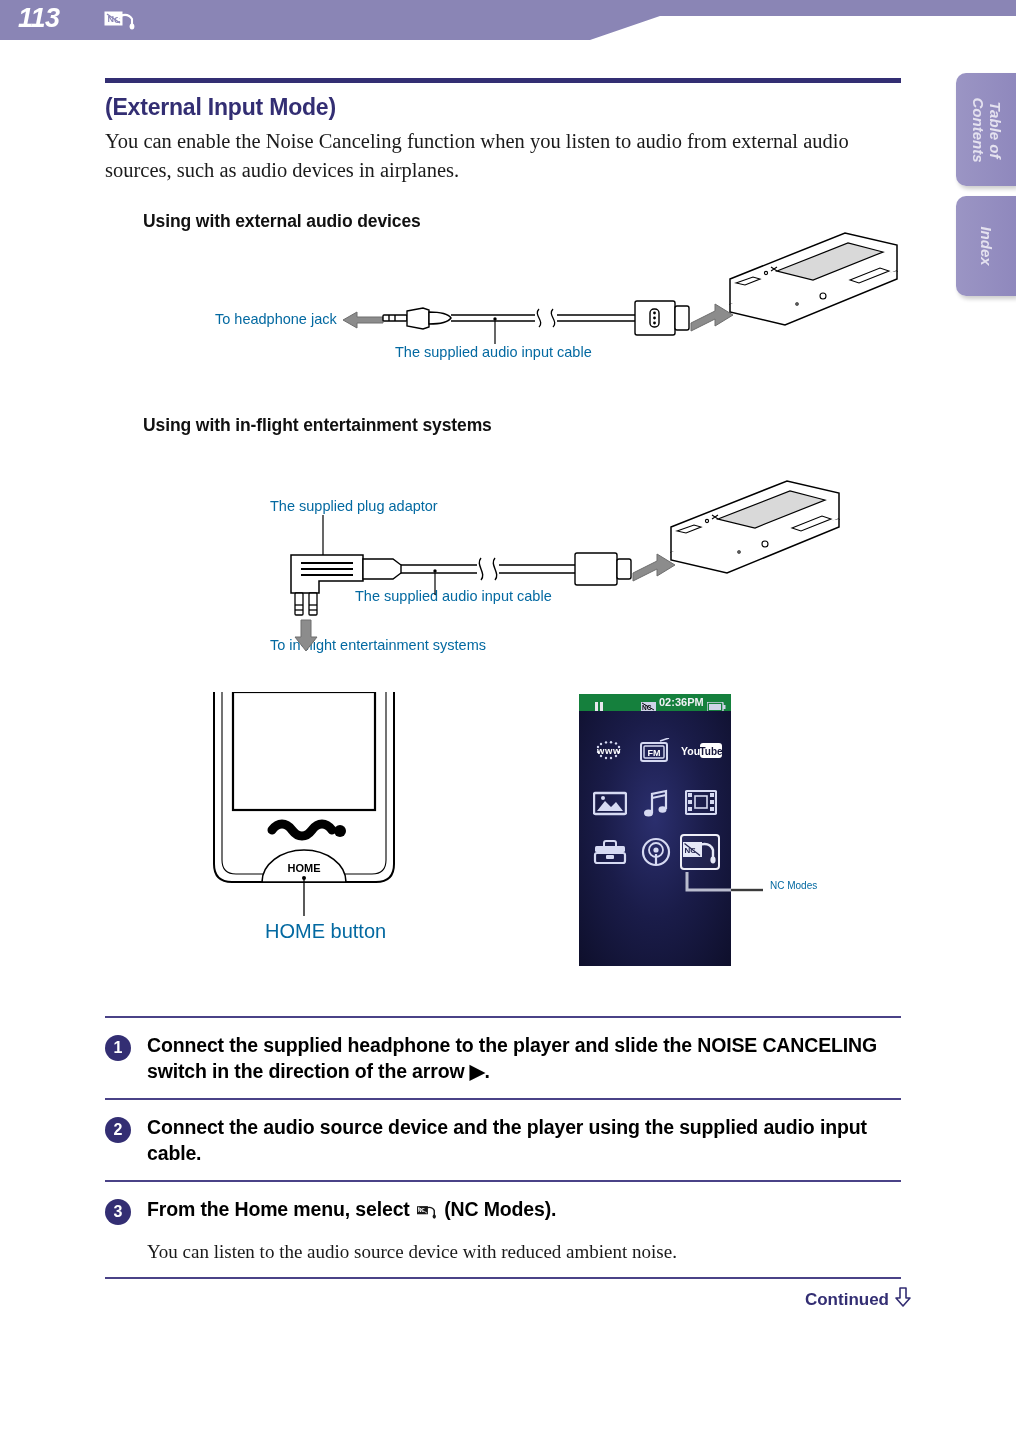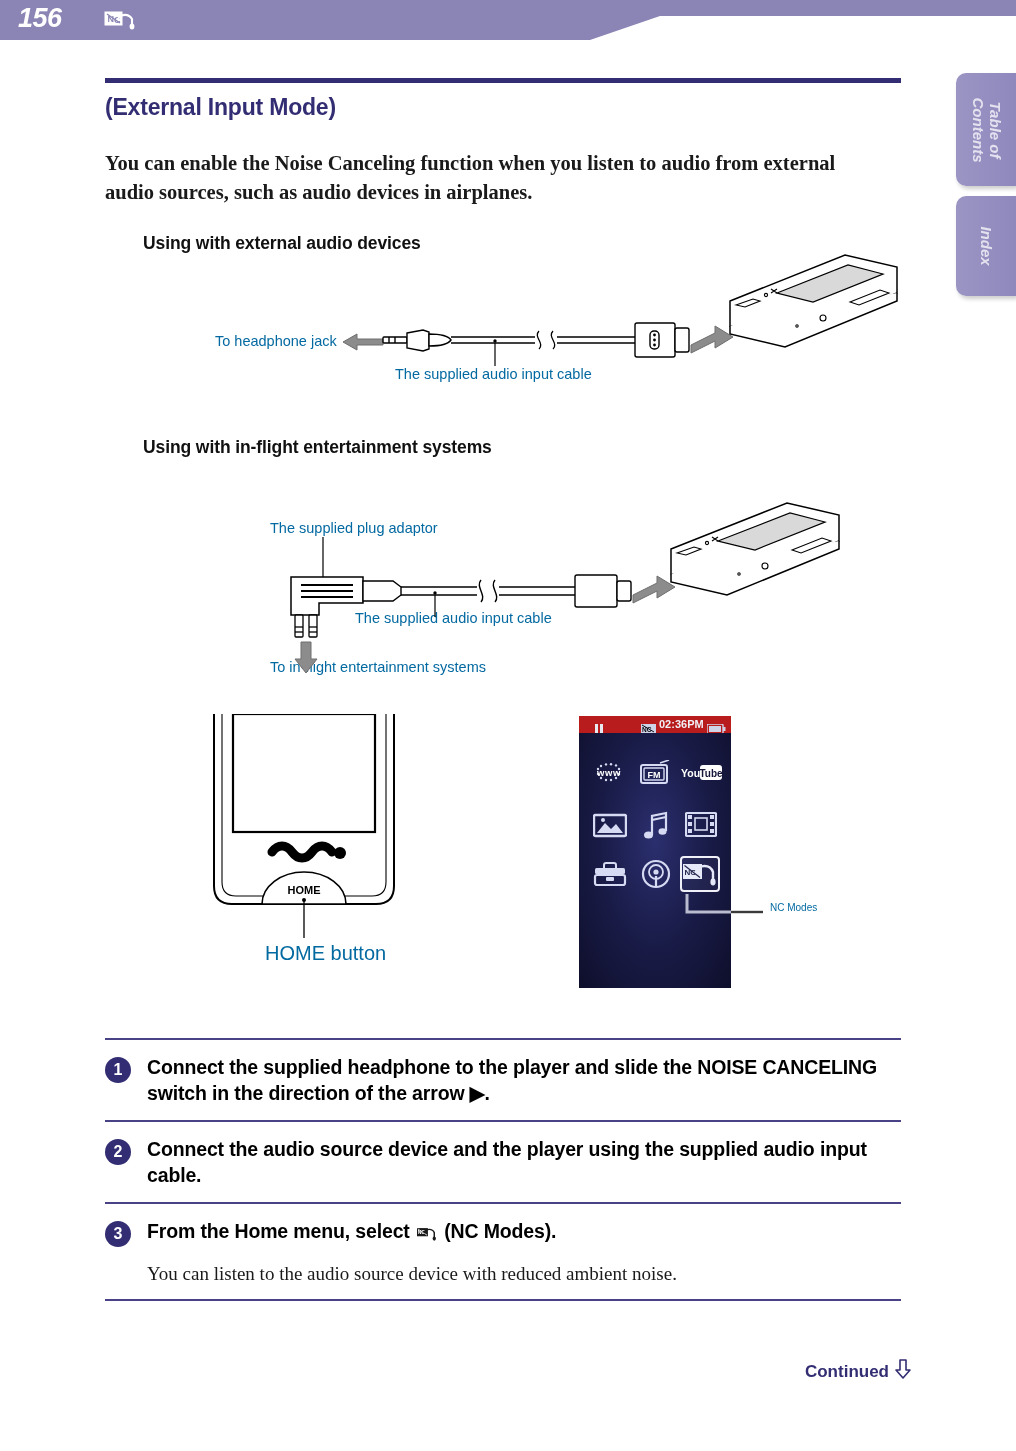--- a/index.html
+++ b/index.html
@@ -58,23 +58,23 @@
 
   #title-rule { width:796px; height:5px; background:#332e73; margin-bottom:11px; }
   h1#doc-title {
     margin:0; color:#332e73;
     font-size:29px; font-weight:bold; line-height:1.16;
     letter-spacing:-0.2px;
   }
   h1#doc-title .line2 { display:block; font-size:23px; margin-top:9px; }
 
   p#intro {
-    margin:28px 0 0 0; width:770px;
+    margin:6px 0 0 0; width:770px;
     font-family:"Liberation Serif", serif;
-    font-size:20.5px; line-height:1.42; color:#1a1a1a;font-weight:bold;
+    font-size:20.5px; line-height:1.42; color:#1a1a1a;
   }
 
   h2.sub {
     margin:0; color:#111; font-size:17.5px; font-weight:bold;
     letter-spacing:-0.1px;
   }
 
   
   .fig { position:relative; }
   .figtext { font-size:14.5px; color:#0369a1; font-weight:normal; }
@@ -96,32 +96,32 @@
   }
   .step-note {
     margin-top:12px;
     font-family:"Liberation Serif", serif;
     font-size:19px; color:#1a1a1a; line-height:1.35;
   }
   .inline-icon { display:inline-block; vertical-align:-4px; margin:0 2px; }
 
   
   #footer-continued {
-    position:absolute; right:105px; top:1359px;
+    position:absolute; right:105px; top:1287px;
     color:#332e73; font-size:17px; font-weight:bold;
     display:flex; align-items:center; gap:6px;
   }
 </style>
 </head>
 <body>
 
 <div id="header-bar">
   <div class="band"></div>
 
-  <div id="page-number">156</div>
+  <div id="page-number">113</div>
 
   <span id="header-icon">
     <svg width="34" height="22" viewBox="0 0 34 22">
       <rect x="1" y="3" width="17" height="13" fill="#ffffff" stroke="#ffffff" stroke-width="1"></rect>
       <path d="M3 5 L16 14" stroke="#8a85b5" stroke-width="1.4"></path>
       <text x="3.5" y="13" font-family="Liberation Sans, sans-serif" font-size="9" font-weight="bold" fill="#8a85b5">N</text>
       <text x="10" y="13.5" font-family="Liberation Sans, sans-serif" font-size="9" font-weight="bold" fill="#8a85b5">C</text>
       <path d="M14 10 A8 8 0 0 1 28 10 L28 16" stroke="#ffffff" stroke-width="2.1" fill="none" stroke-linecap="round"></path>
       <ellipse cx="28" cy="17.5" rx="2.4" ry="3" fill="#ffffff"></ellipse>
     </svg>
@@ -309,21 +309,21 @@
       <text x="104" y="180" text-anchor="middle" font-family="Liberation Sans, sans-serif" font-size="11" font-weight="bold" fill="#000">HOME</text>
 
       <line x1="104" y1="186" x2="104" y2="224" stroke="#000" stroke-width="1.3"></line>
       <circle cx="104" cy="186" r="2" fill="#000"></circle>
     </svg>
 
     <div class="figtext" style="position:absolute; left:160px; top:228px; font-size:20px;">HOME button</div>
 
     <div style="position:absolute; left:474px; top:2px; width:152px; height:272px; background:#0c0c2a; overflow:hidden;">
 
-      <div style="position:absolute; left:0; top:0; width:152px; height:17px; background:#b91c1c;">
+      <div style="position:absolute; left:0; top:0; width:152px; height:17px; background:#15803d;">
         <span style="position:absolute; left:16px; top:4px;">
           <svg width="9" height="10">
               <rect x="0" y="0" width="3" height="10" fill="#e8e8ef"></rect>
               <rect x="5" y="0" width="3" height="10" fill="#e8e8ef"></rect>
             </svg>
         </span>
         <span style="position:absolute; left:62px; top:4px;">
           <svg width="15" height="10" viewBox="0 0 15 10">
             <rect x="0" y="0" width="15" height="10" fill="#cfd3e8"></rect>
             <path d="M1 1 L13 8" stroke="#0a0a0f" stroke-width="1"></path>

